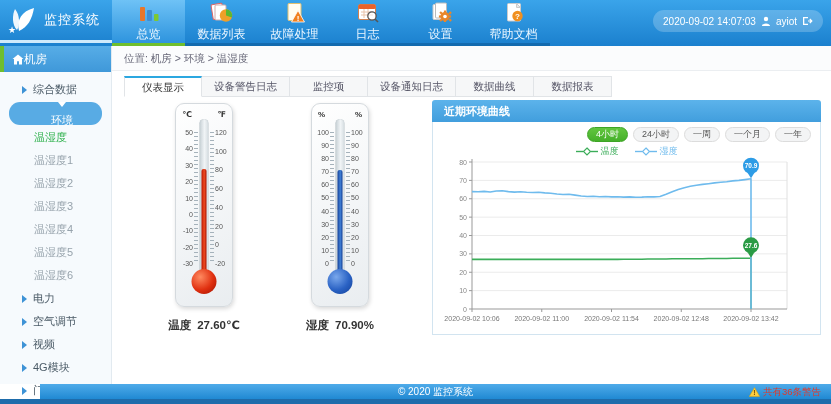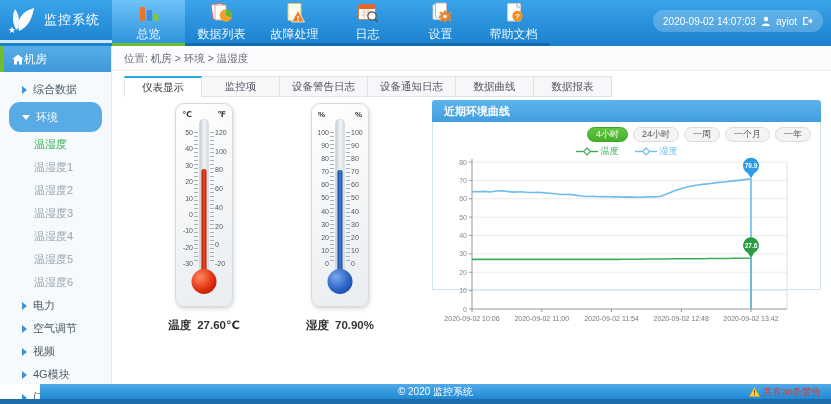--- a/index.html
+++ b/index.html
@@ -24,21 +24,21 @@
   
   .sb{position:absolute;left:0;top:46px;width:112px;bottom:20px;background:#f6fafd;
       border-right:1px solid #e2eaf0;box-sizing:border-box;}
   .sb-hdr{height:26px;background:linear-gradient(#57ade7,#3f98d9);border-left:4px solid #6fbe2e;
           display:flex;align-items:center;padding-left:8px;color:#fff;font-size:11.5px;
           box-sizing:border-box;cursor:pointer;}
   .sb-list{padding-top:6px;}
   .sb-item{height:23px;display:flex;align-items:center;font-size:11px;color:#4a5a66;
            cursor:pointer;padding-left:22px;gap:6px;box-sizing:border-box;}
   .sb-item.expanded{background:#58abe4;color:#fff;border-radius:11px;margin:1px 9px;
-                    height:30px;padding-left:13px;}
+                    height:23px;padding-left:13px;flex-direction:column;}
   .sb-item.child{padding-left:34px;color:#97a3ac;}
   .sb-item.child.current{color:#2eb14c;}
   .tri-r{width:0;height:0;border-left:5px solid #3e93d6;border-top:4px solid transparent;
          border-bottom:4px solid transparent;}
   .tri-d{width:0;height:0;border-top:5px solid #fff;border-left:4px solid transparent;
          border-right:4px solid transparent;}
   
   .main{position:absolute;left:112px;top:46px;right:0;bottom:20px;background:#fff;}
   .crumb{height:24px;line-height:24px;background:#fbfcfd;border-bottom:1px solid #ebeef1;
          font-size:10.5px;color:#667;padding-left:12px;}
@@ -74,21 +74,21 @@
           border-radius:50%;}
   .t-bulb.red{background:radial-gradient(circle at 35% 32%,#ff8a60,#e03010 55%,#9d1000);}
   .t-bulb.blue{background:radial-gradient(circle at 35% 32%,#7aa8ec,#2a62c4 55%,#123f96);}
   .t-reading{margin-top:11px;font-size:11.5px;font-weight:bold;color:#333;white-space:nowrap;}
   .t-reading .lbl{margin-right:6px;}
   
   .panel{position:absolute;left:320px;top:54px;width:389px;height:232px;box-sizing:border-box;}
   .panel-hdr{height:22px;background:linear-gradient(#5cb3eb,#419edd);border-radius:3px 3px 0 0;
              color:#fff;font-size:11px;font-weight:bold;line-height:22px;padding-left:12px;}
   .panel-body{position:relative;border:1px solid #d2e4f0;border-top:none;background:#fff;
-              height:168px;box-sizing:border-box;}
+              height:213px;box-sizing:border-box;}
   .ranges{position:absolute;top:5px;right:9px;display:flex;gap:5px;}
   .range-btn{font-size:9px;color:#555;background:#f3f4f5;border:1px solid #dcdcdc;
              border-radius:8px;padding:1px 8px;cursor:pointer;line-height:11px;}
   .range-btn.active{background:linear-gradient(#62c63f,#45b02a);border-color:#3da525;color:#fff;}
   .legend{position:absolute;top:23px;left:0;right:0;display:flex;justify-content:center;gap:16px;
           font-size:9px;align-items:center;}
   .legend-item{display:flex;align-items:center;gap:3px;cursor:pointer;}
   svg.chart{position:absolute;left:9px;top:34px;display:block;}
   
   .ftr{position:absolute;left:0;right:0;bottom:0;height:20px;}
@@ -246,22 +246,22 @@
         <span class="tri-r"></span>
         <span>门禁</span>
       </div>
     </div>
 </div>
 
 <div class="main">
   <div class="crumb">位置: 机房 &gt; 环境 &gt; 温湿度</div>
   <div class="tabs">
       <div class="tab active">仪表显示</div>
+      <div class="tab">设备警告日志</div>
       <div class="tab">监控项</div>
-      <div class="tab">设备警告日志</div>
       <div class="tab">设备通知日志</div>
       <div class="tab">数据曲线</div>
       <div class="tab">数据报表</div>
     </div>
 
   <div class="thermo-wrap" style="left:32px;">
       <div class="thermo">
         <div class="t-units">
           <span>℃</span>
           <span>℉</span>

